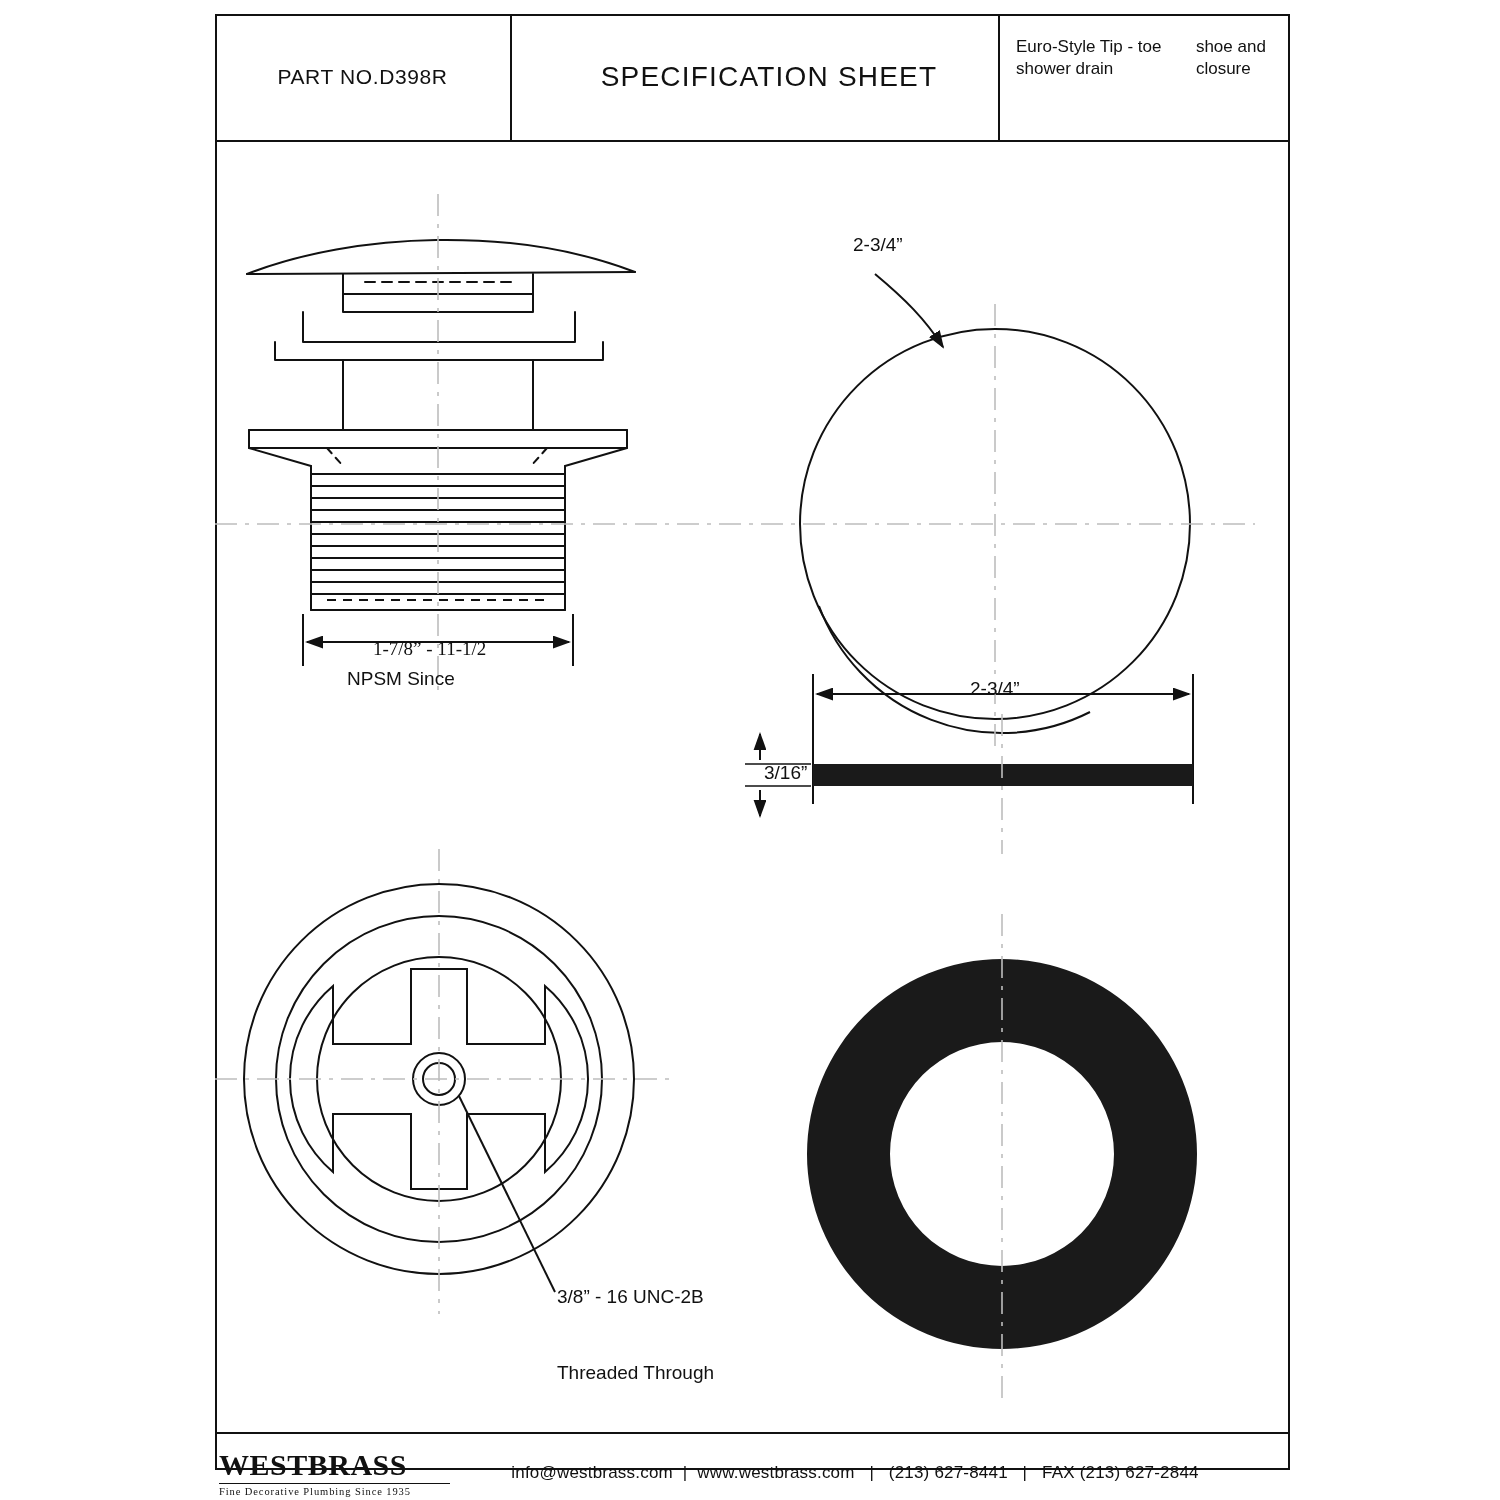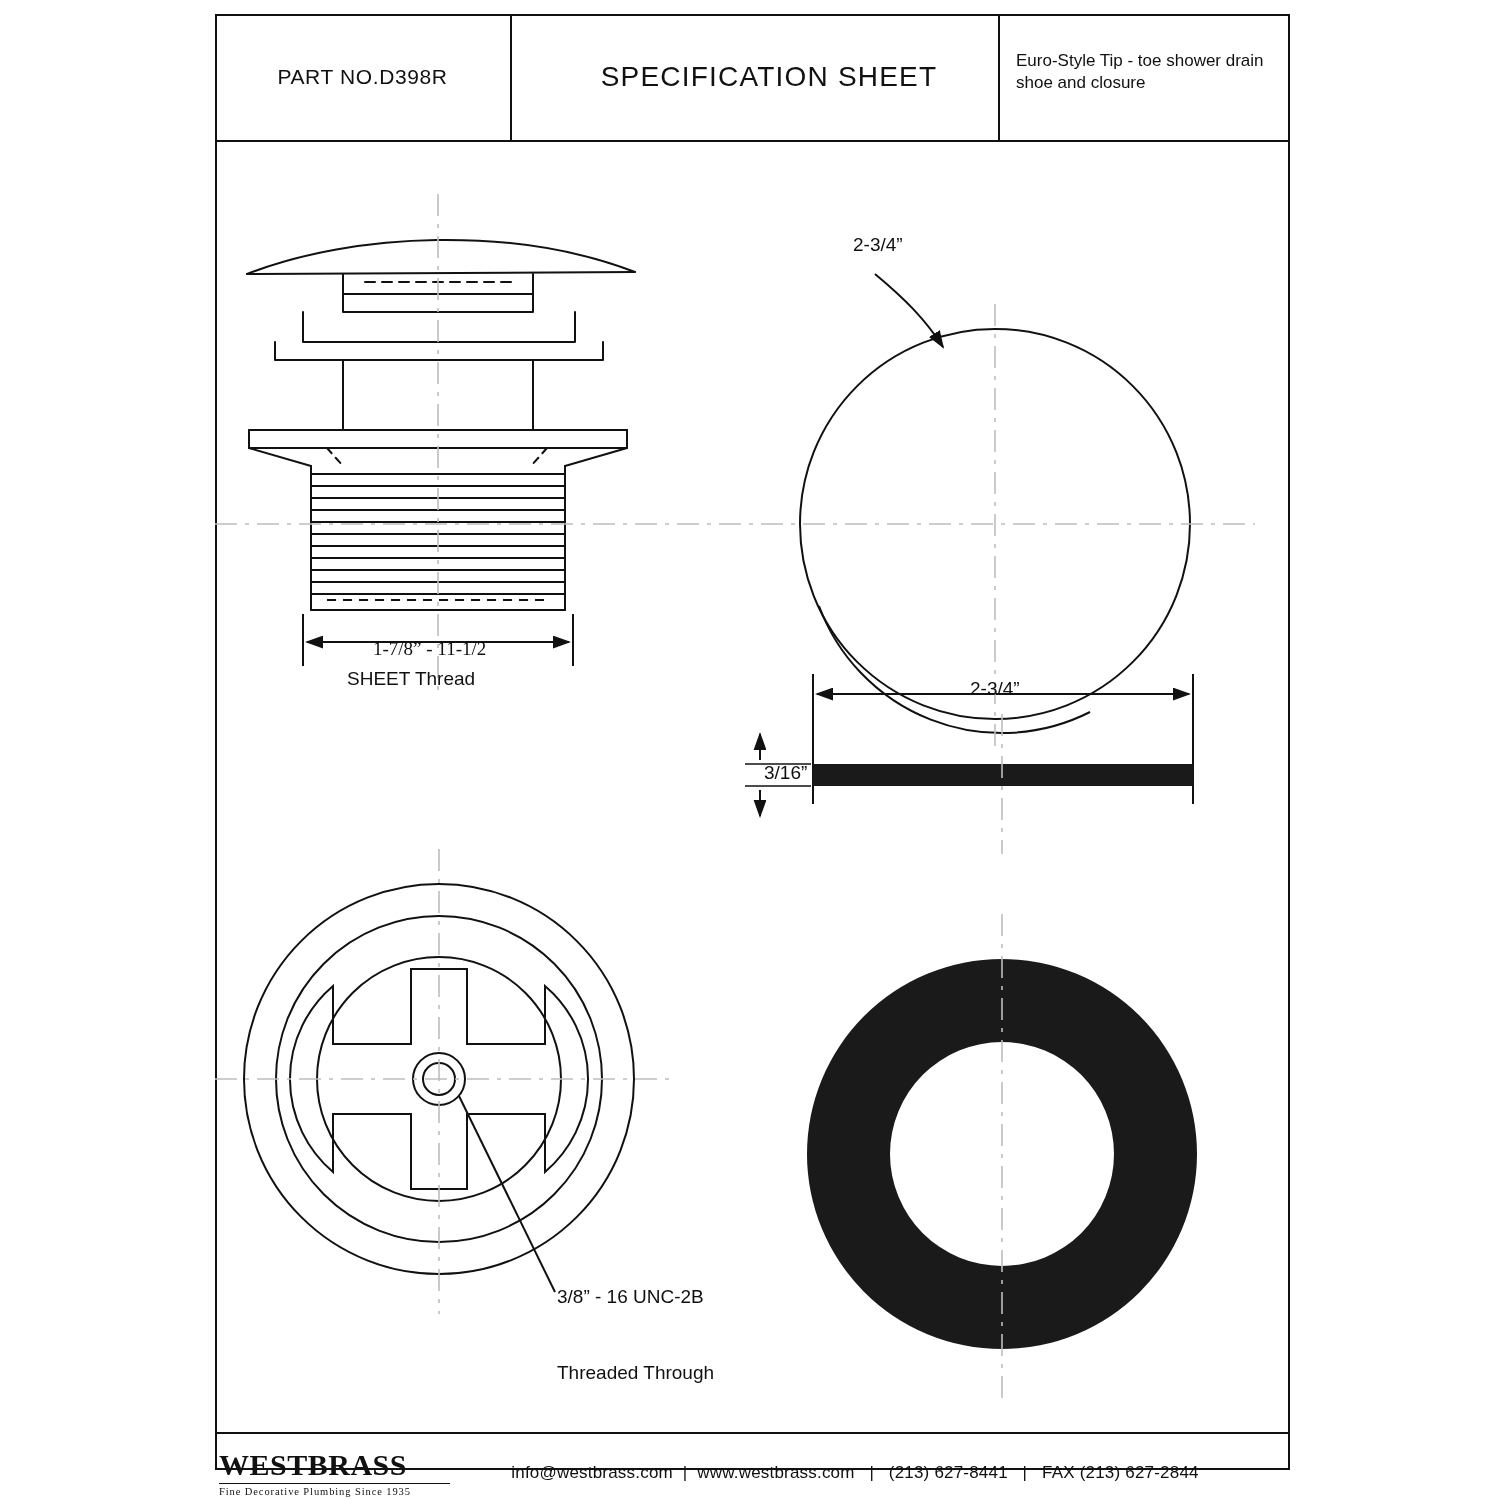--- a/index.html
+++ b/index.html
@@ -67,22 +67,21 @@
     margin-left: 28px;
   }
   .tb-title .value {
     font-size: 28px;
     letter-spacing: 1.2px;
   }
   .tb-desc {
     flex: 1;
     padding-left: 16px;
     align-items: flex-start;
-    padding-top: 36px;
-    flex-direction: column;
+    padding-top: 22px;
     justify-content: flex-start;
   }
   .tb-desc .line {
     font-size: 17px;
     line-height: 22px;
   }
 
   
   .footer {
     position: absolute;
@@ -285,21 +284,21 @@
         <line x1="787" y1="600" x2="787" y2="740"></line>
 
         <line x1="224" y1="735" x2="224" y2="1200"></line>
         <line x1="0" y1="965" x2="460" y2="965"></line>
 
         <line x1="787" y1="800" x2="787" y2="1290"></line>
       </g>
     </svg>
 
     <div class="ann" style="left:158px; top:522px;font-family:Liberation Serif, serif;" data-name="thread-size-dimension">1-7/8” - 11-1/2</div>
-    <div class="ann" style="left:132px; top:552px;" data-name="thread-type-label">SHEET Thread</div>
+    <div class="ann" style="left:132px; top:552px;" data-name="thread-type-label">NPSM Since</div>
 
     <div class="ann" style="left:638px; top:118px;" data-name="top-diameter-dimension">2-3/4”</div>
 
     <div class="ann" style="left:755px; top:562px;" data-name="gasket-width-dimension">2-3/4”</div>
     <div class="ann" style="left:549px; top:646px; font-size:19px;" data-name="gasket-thickness-dimension">3/16”</div>
     <div class="ann" style="left:530px; top:646px; width:0; height:0;" data-name="gasket-thickness-anchor"></div>
 
     <div class="ann" style="left:342px; top:1170px;text-align:center;" data-name="tapped-hole-callout-line1">3/8” - 16 UNC-2B</div>
     <div class="ann" style="left:342px; top:1246px;" data-name="tapped-hole-callout-line2">Threaded Through</div>
   </div>

